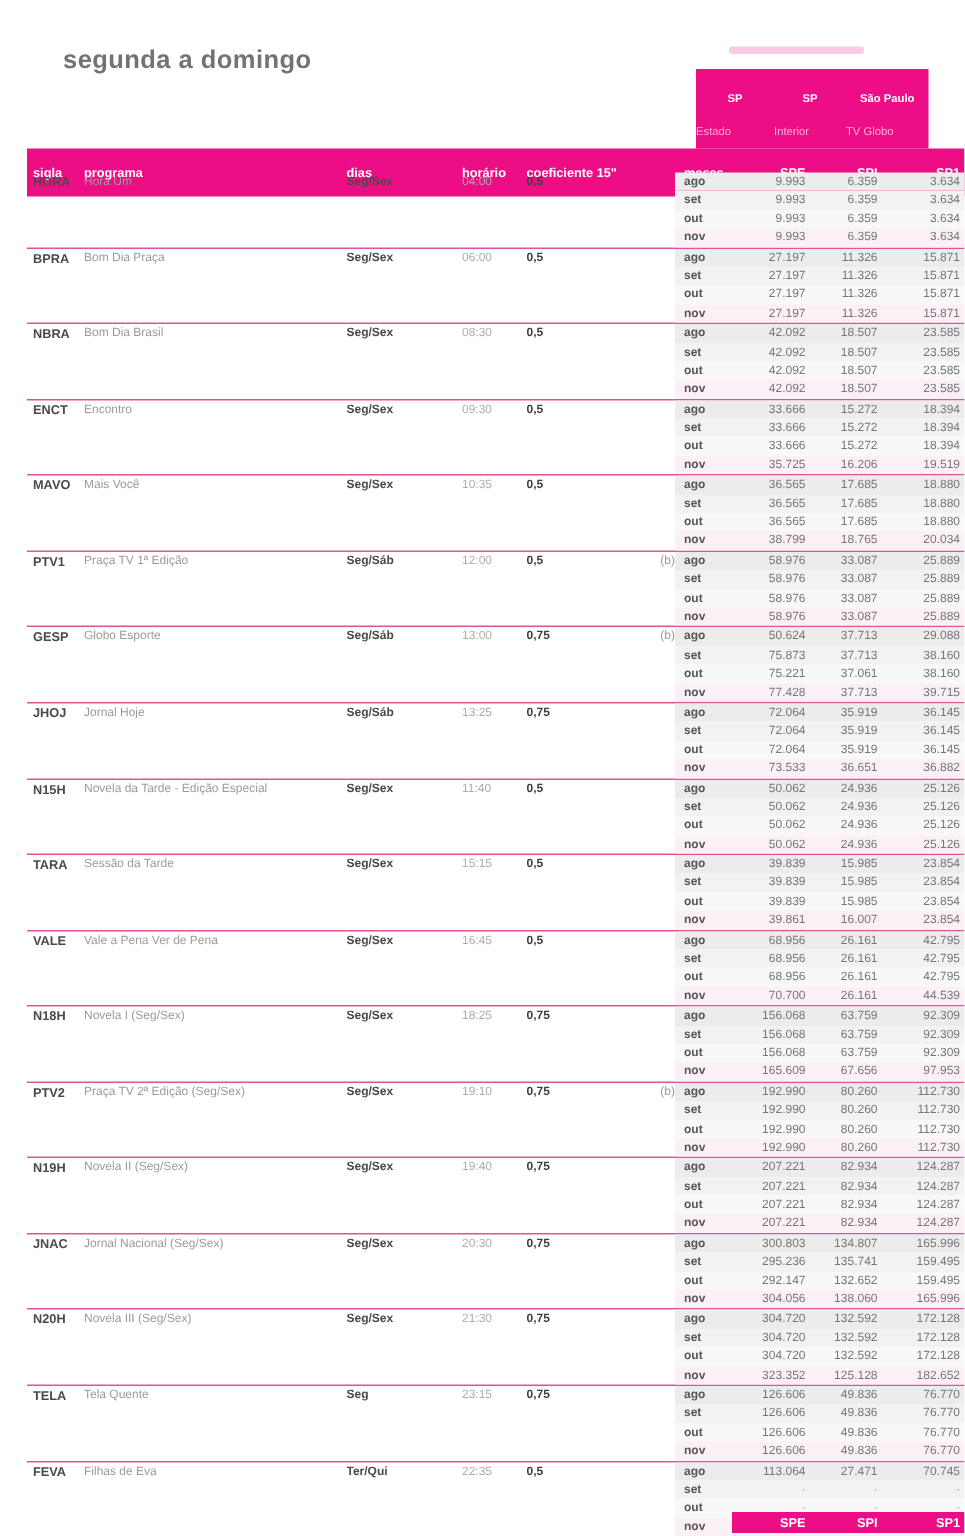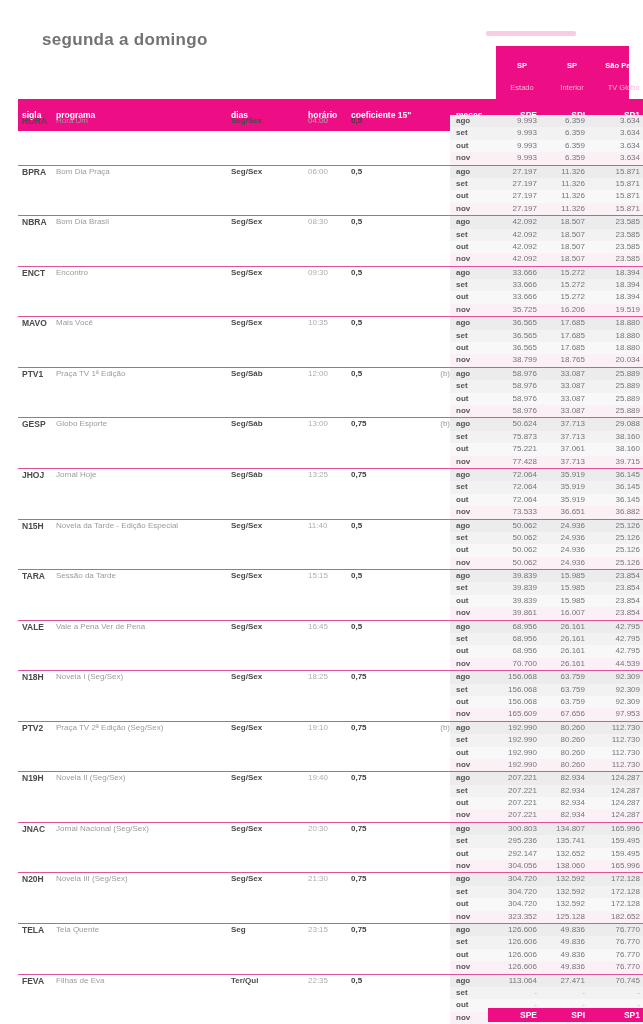--- a/index.html
+++ b/index.html
@@ -11,30 +11,30 @@
   .page-title{
     position:absolute;left:30px;top:18px;margin:12px;
     font-size:17px;font-weight:600;color:#737373;letter-spacing:.3px;
   }
   .faint-tab{
     position:absolute;left:486px;top:31px;width:90px;height:5px;
     background:#F8CCE2;border-radius:2px;
   }
   
   .region-block{
-    position:absolute;left:496px;top:46px;width:133px;height:53px;
+    position:absolute;left:464px;top:46px;width:155px;height:53px;
     background:var(--accent);
     display:grid;grid-template-columns:52px 48px 55px;grid-template-rows:1fr 1fr;
   }
   .region-top{
     align-self:end;text-align:center;font-size:7.5px;font-weight:bold;color:#ffffff;
     padding-bottom:3px;
   }
   .region-bottom{
-    align-self:end;text-align:center;font-size:7.5px;color:#F9B4D9;
+    align-self:end;font-size:7.5px;color:#F9B4D9;
     padding-bottom:7px;
   }
   
   .thead{
     position:absolute;left:18px;top:99px;width:625px;height:32px;
     background:var(--accent);
     display:grid;grid-template-columns:38px 175px 77px 43px 83px 16px 42px 48px 48px 55px;
     align-items:center;
     font-size:8.5px;font-weight:bold;color:#ffffff;
   }

